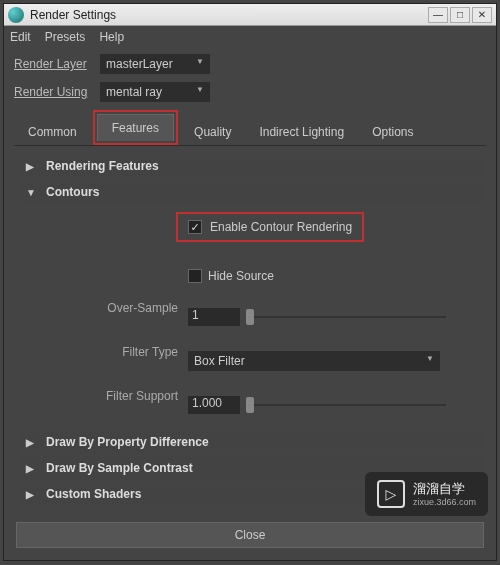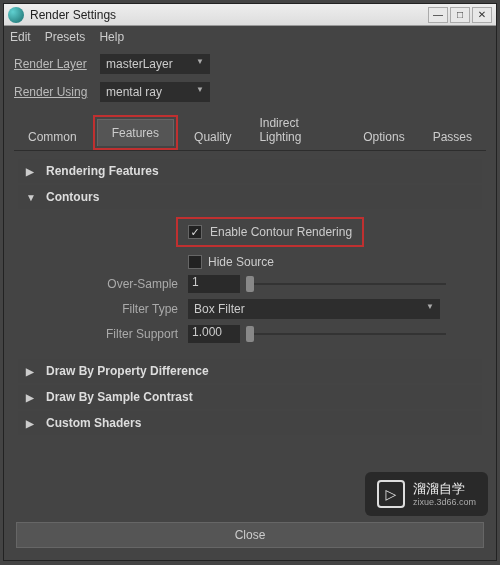--- a/index.html
+++ b/index.html
@@ -21,21 +21,21 @@
 .tab.active { background: #555; border: 1px solid #666; border-bottom: none; }
 .redbox-tab { border: 2px solid #c03030; padding: 2px; margin: 0 2px; }
 .panel { padding: 8px 4px; }
 .section-header { display: flex; align-items: center; padding: 5px 8px; color: #ddd; font-weight: bold; font-size: 12px; background: #434343; margin-bottom: 2px; cursor: pointer; }
 .section-header .tri { margin-right: 10px; font-size: 10px; color: #ccc; display: inline-block; width: 10px; }
 .section-body { padding: 6px 8px 10px 8px; }
 .redbox-check { border: 2px solid #c03030; padding: 6px 10px; display: inline-flex; align-items: center; gap: 8px; margin-left: 150px; margin-bottom: 8px; }
 .checkbox { width: 14px; height: 14px; background: #222; border: 1px solid #666; display: inline-flex; align-items: center; justify-content: center; font-size: 11px; color: #ddd; }
 .frow { display: flex; align-items: center; margin-bottom: 6px; }
 .frow .flabel { width: 162px; text-align: right; padding-right: 10px; color: #aaa; font-size: 12px; }
-.frow .fval { flex: 1; display: flex; align-items: center; gap: 6px; }
+.frow .fval { flex: 1; display: flex; align-items: center; gap: 6px; margin-top: 19px; }
 .colorswatch { width: 52px; height: 18px; background: #1a1a1a; border: 1px solid #555; }
 .numfield { width: 52px; height: 18px; background: #2a2a2a; border: none; color: #ccc; padding: 0 4px; font-size: 12px; }
 .slider { flex: 1; height: 18px; position: relative; display: flex; align-items: center; max-width: 200px; }
 .slider .track { height: 2px; background: #333; flex: 1; }
 .slider .thumb { width: 8px; height: 16px; background: #888; position: absolute; left: 0; border-radius: 2px; }
 .wide-dd { width: 252px; justify-content: space-between; }
 .closebar { position: absolute; bottom: 12px; left: 12px; right: 12px; }
 .closebtn { width: 100%; height: 26px; background: #555; border: 1px solid #666; color: #ccc; font-size: 12px; display: flex; align-items: center; justify-content: center; cursor: pointer; }
 .watermark { position: absolute; right: 8px; bottom: 44px; background: rgba(30,30,30,0.7); border-radius: 6px; padding: 8px 12px; display: flex; align-items: center; gap: 8px; }
 .watermark .playicon { width: 28px; height: 28px; border: 2px solid #ddd; border-radius: 4px; display: flex; align-items: center; justify-content: center; color: #ddd; font-size: 14px; }
@@ -80,21 +80,20 @@
     </div>
 
     <div class="tabs">
       <div class="tab">Common</div>
       <div class="redbox-tab">
         <div class="tab active">Features</div>
       </div>
       <div class="tab">Quality</div>
       <div class="tab">Indirect Lighting</div>
       <div class="tab">Options</div>
-      <div class="tab">Passes</div>
     </div>
 
     <div class="panel">
       <div class="section-header">
         <span class="tri">▶</span>
         <span>Rendering Features</span>
       </div>
 
       <div class="section-header">
         <span class="tri">▼</span>

